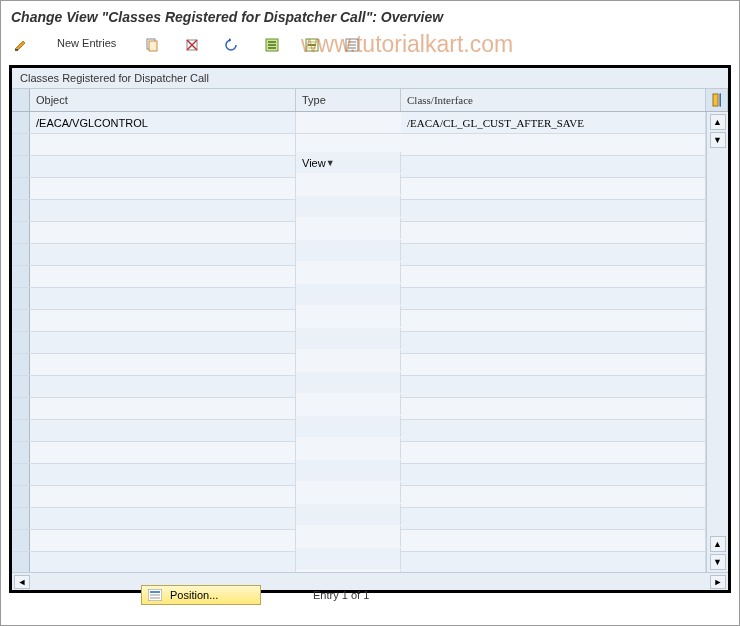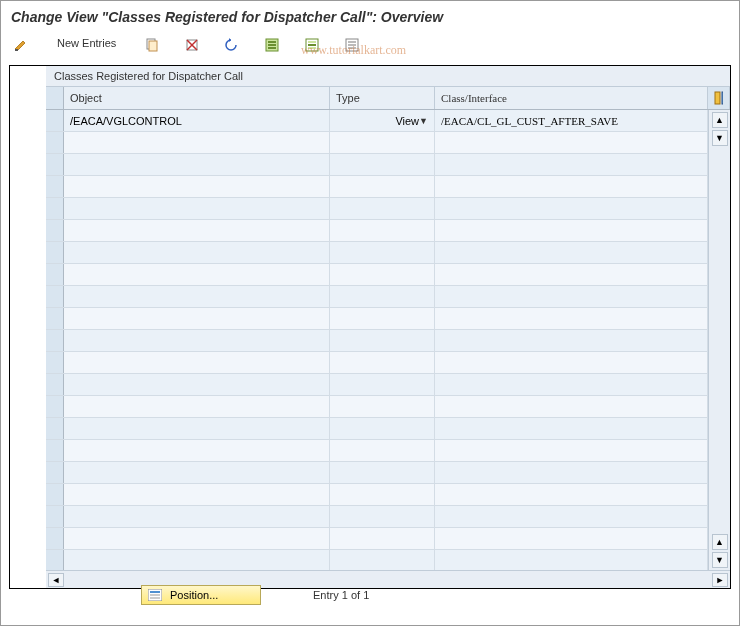--- a/index.html
+++ b/index.html
@@ -36,30 +36,29 @@
       cursor: pointer;
     }
     .toolbar .btn-text {
       padding: 2px 6px;
       cursor: pointer;
       color: #333;
     }
     .watermark {
       position: absolute;
       left: 300px;
-      top: 12px;
-      font-size: 12px;
+      top: 0px;
+      font-size: 23px;
       color: rgba(207,120,60,0.55);
-      font-family: Liberation Serif, serif;
+      font-family: Liberation Sans, sans-serif;
       pointer-events: none;
     }
     .panel-container {
       margin: 2px 8px 8px 8px;
-      border: 1px solid #000000;
-      padding-left: 36px;
+      border: 3px solid #000000;
     }
     .panel-title {
       background: #e8eef5;
       border-bottom: 1px solid #c0ccd8;
       padding: 4px 8px;
       color: #333;
     }
     .table-wrap {
       position: relative;
       background: #f2f6fa;
@@ -102,21 +101,21 @@
       height: 100%;
       display:flex;
       align-items:center;
       overflow:hidden;
       white-space:nowrap;
     }
     .td.col-sel { background:#d9e5f0; border-right:1px solid #aeb9c4;}
     .row:nth-child(odd) .td { background: #eaf1f8; }
     .row:nth-child(even) .td { background: #f2f6fb; }
     .row .td.col-sel{background:#d9e5f0;}
-    .type-cell{justify-content:flex-end;}
+    .type-cell{justify-content:flex-start;margin-top:40px;}
     .dropdown-caret{font-size:9px;color:#333;}
     .vscroll {
       width: 22px;
       background: #e8eef5;
       border-left: 1px solid #c0ccd8;
       display:flex;
       flex-direction:column;
       align-items:center;
       justify-content:space-between;
       padding:2px 0;

